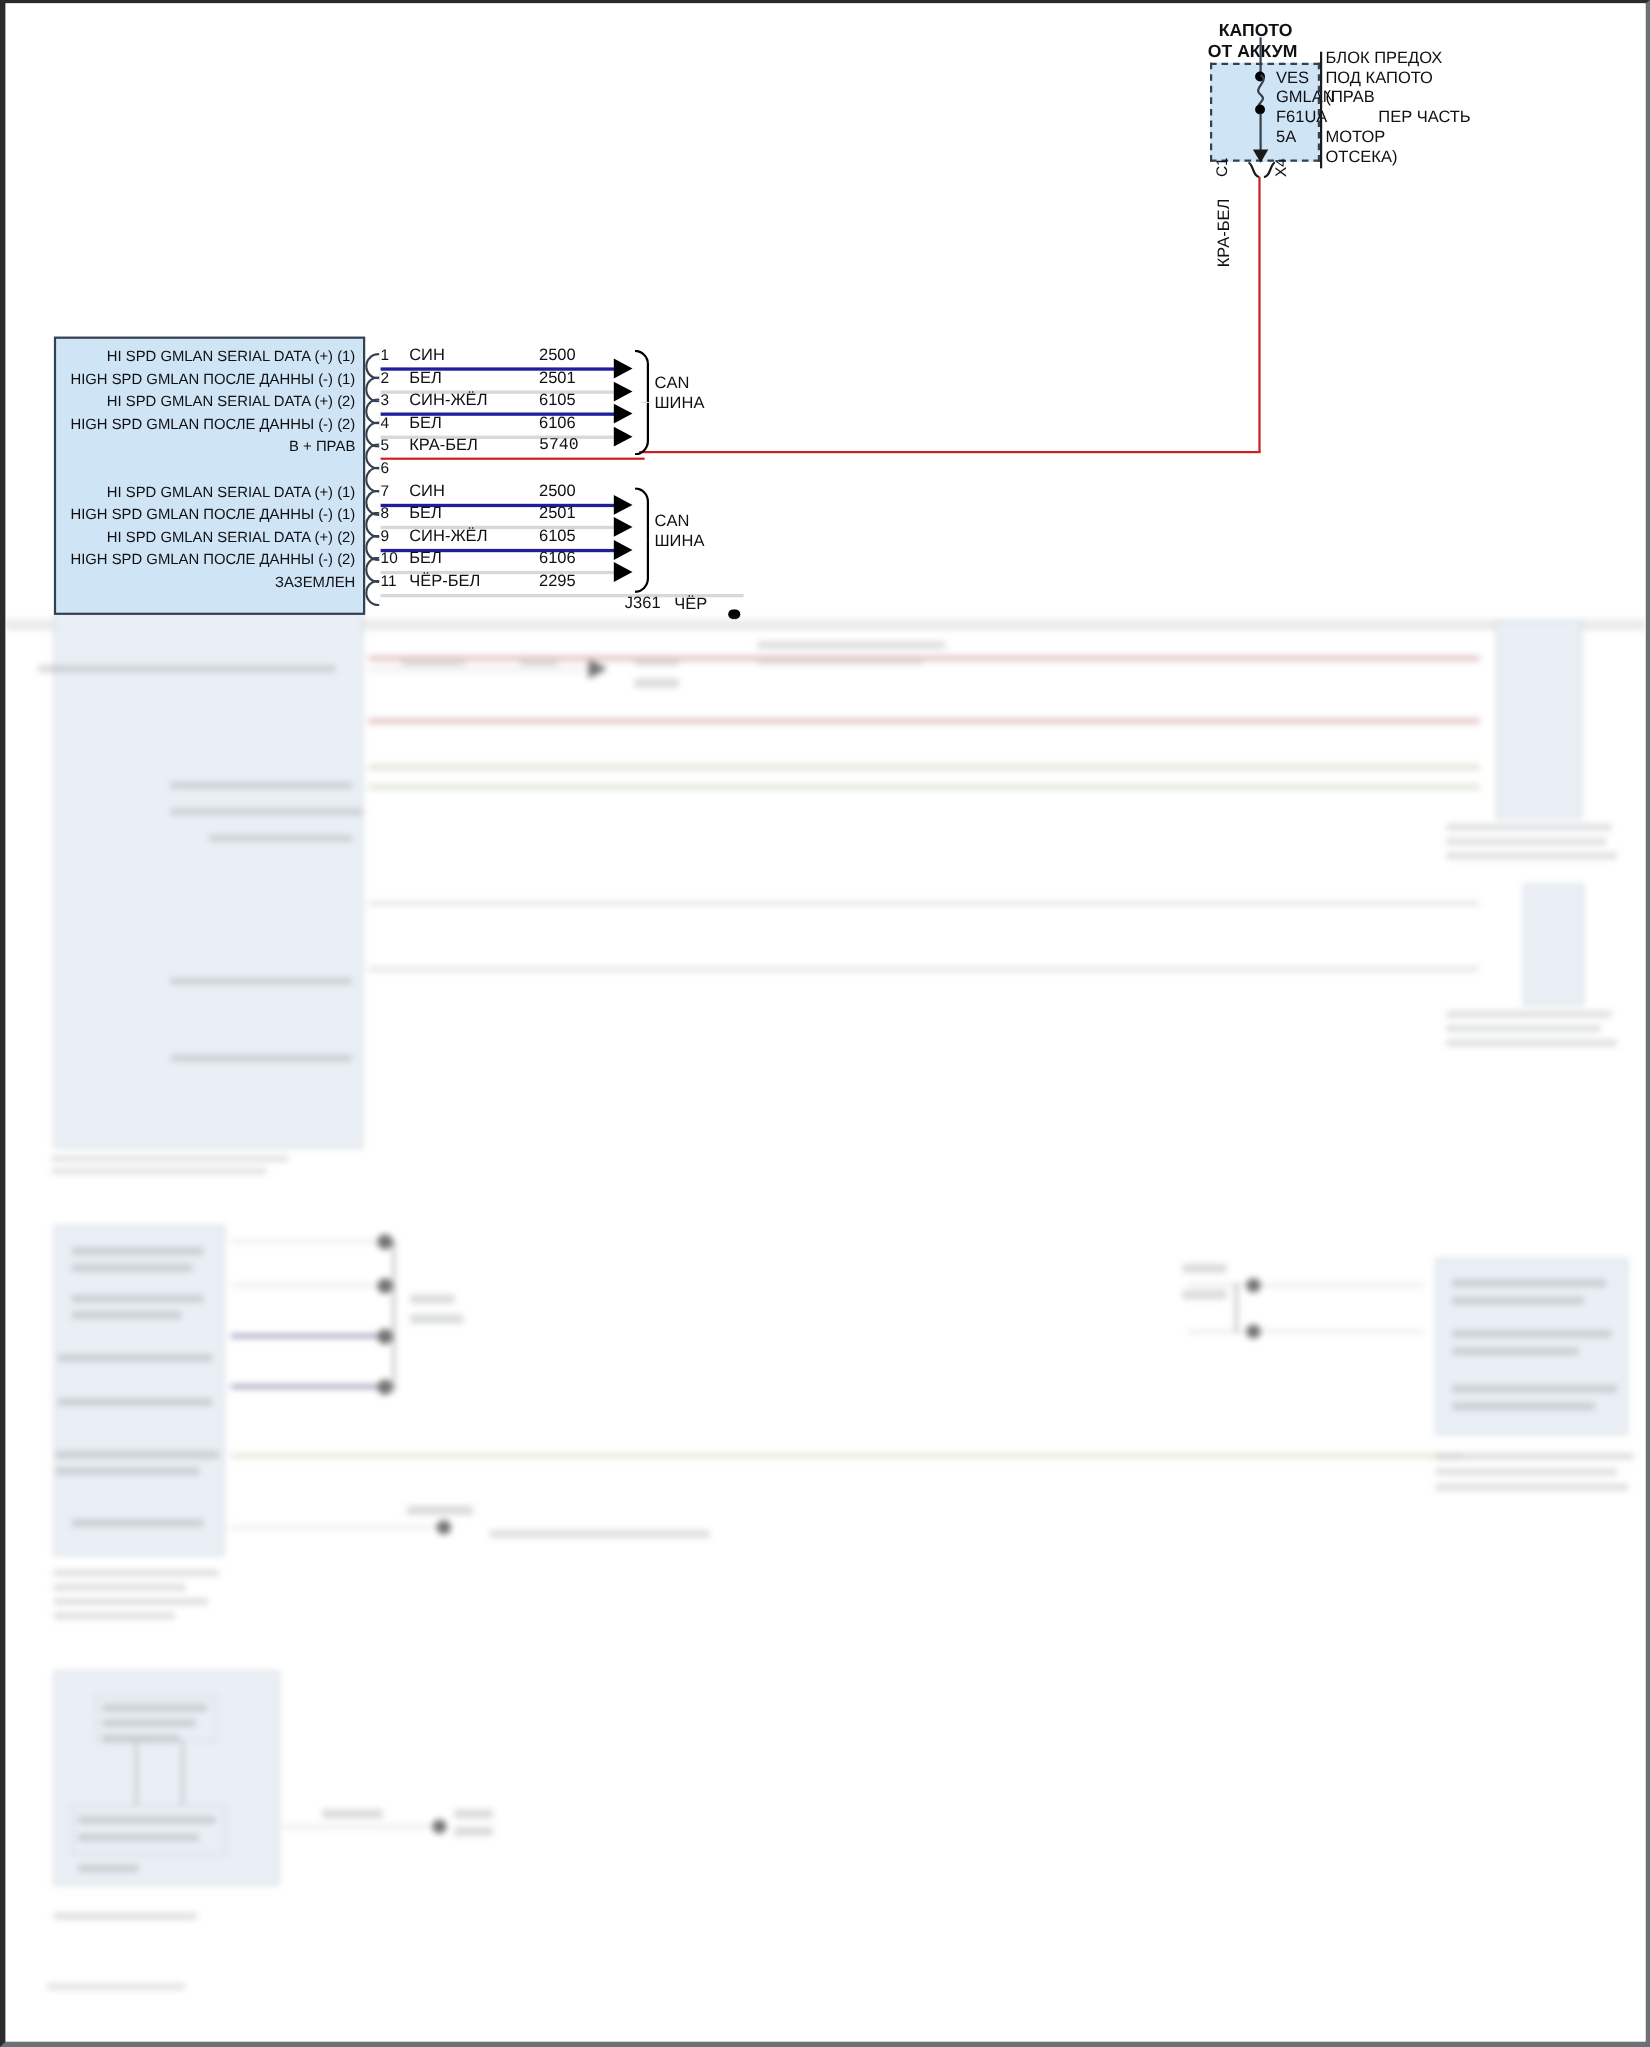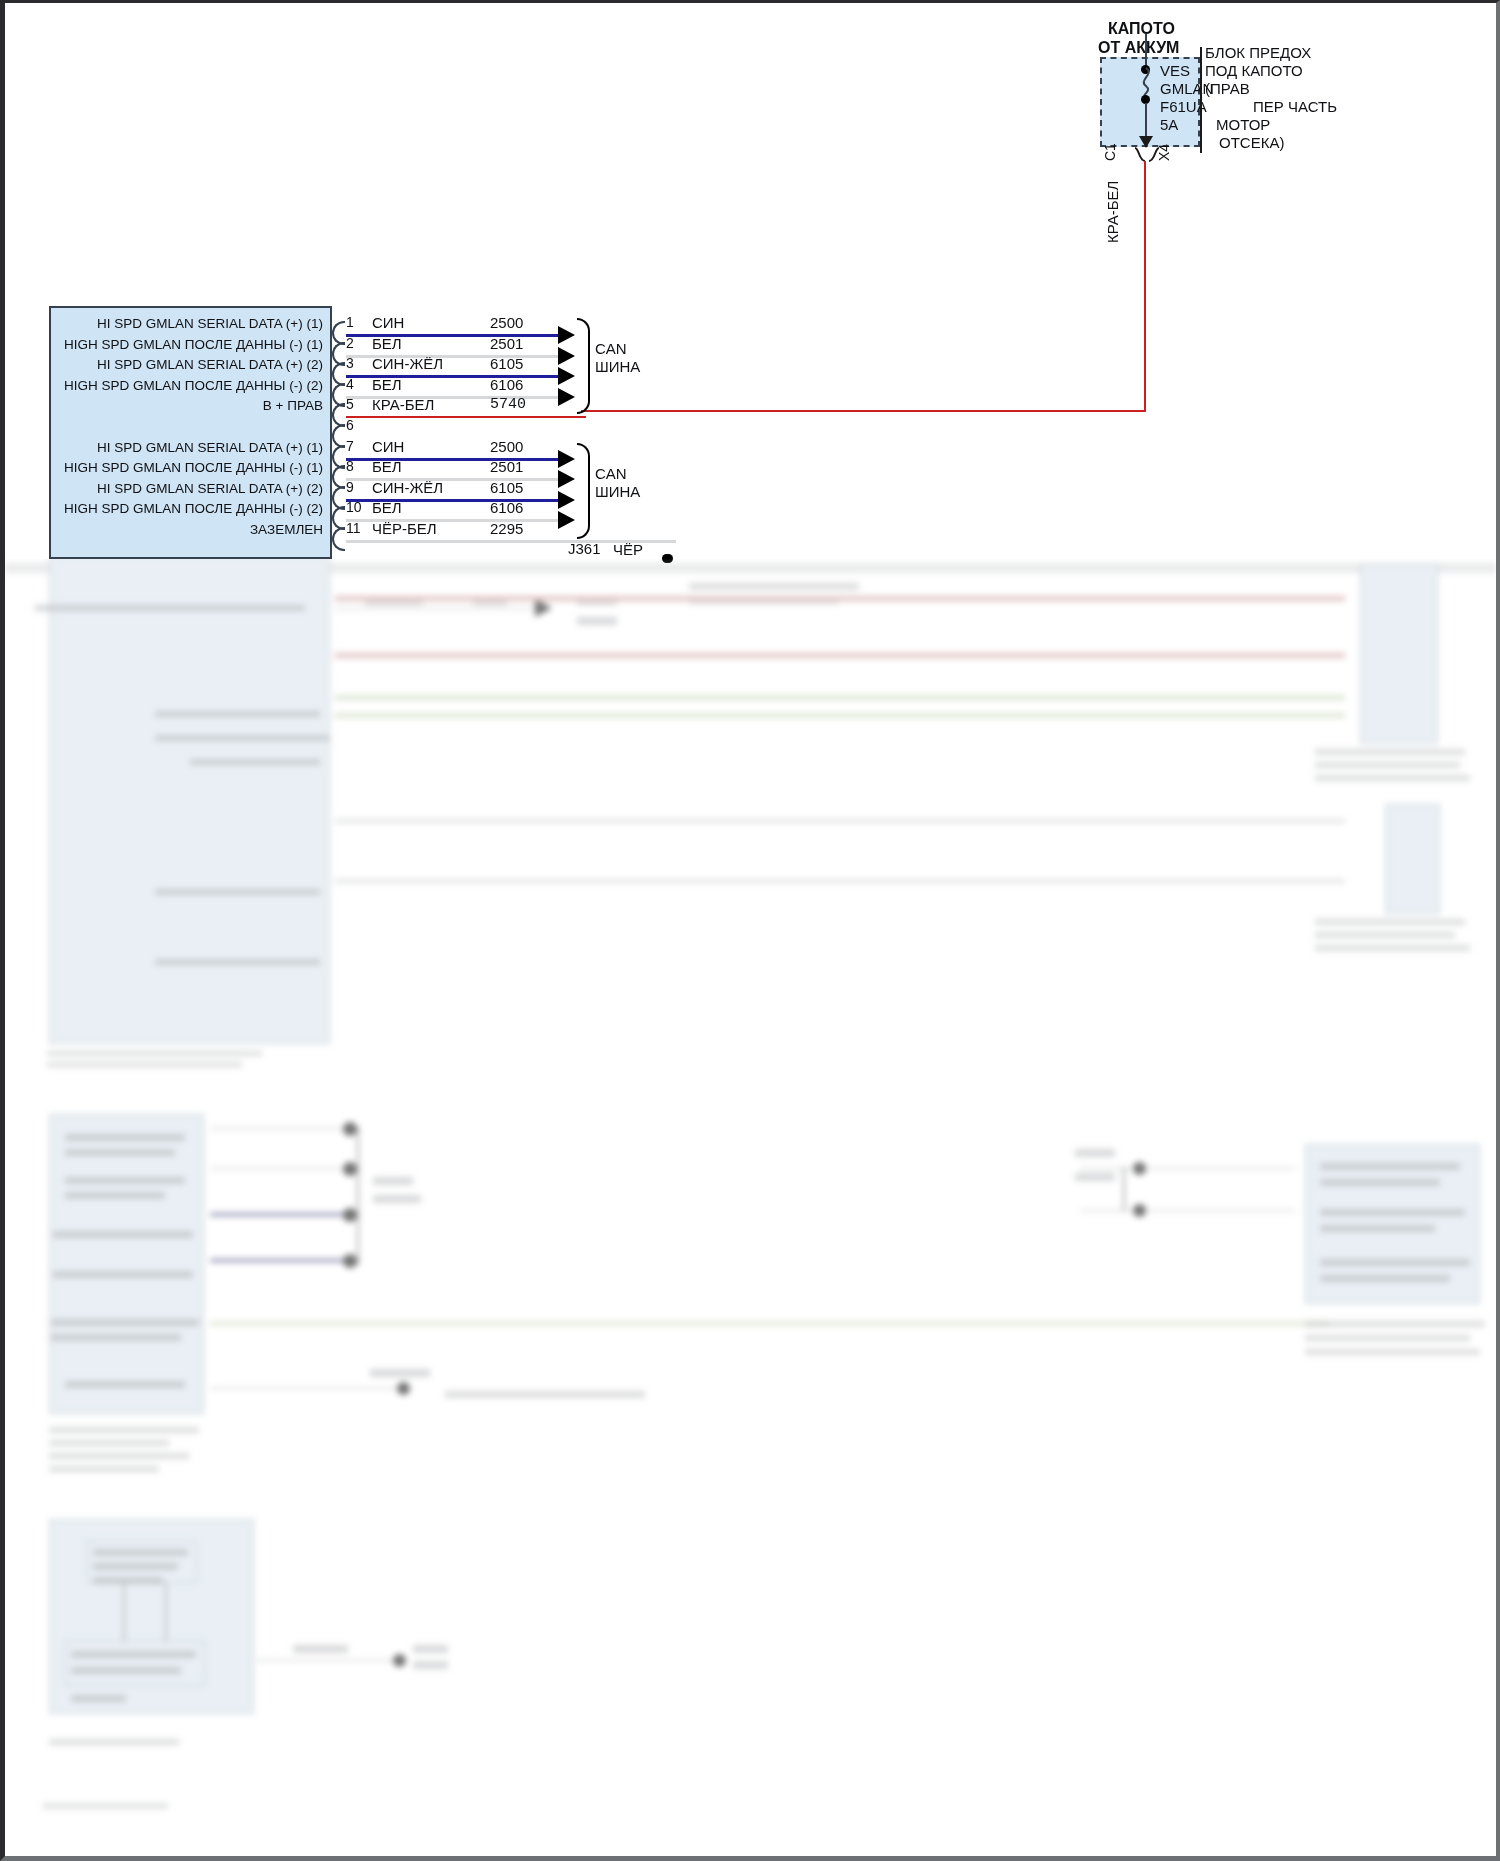--- a/index.html
+++ b/index.html
@@ -80,22 +80,22 @@
 
     <div class="txt" style="left:1155px;top:60px;">VES</div>
     <div class="txt" style="left:1155px;top:78px;">GMLAN</div>
     <div class="txt" style="left:1155px;top:96px;">F61UA</div>
     <div class="txt" style="left:1155px;top:114px;">5A</div>
 
     <div class="txt" style="left:1200px;top:42px;">БЛОК ПРЕДОХ</div>
     <div class="txt" style="left:1200px;top:60px;">ПОД КАПОТО</div>
     <div class="txt" style="left:1200px;top:78px;">(ПРАВ</div>
     <div class="txt" style="left:1248px;top:96px;">ПЕР ЧАСТЬ</div>
-    <div class="txt" style="left:1200px;top:114px;margin-left:11px;">МОТОР</div>
-    <div class="txt" style="left:1200px;top:132px;margin-left:14px;">ОТСЕКА)</div>
+    <div class="txt" style="left:1200px;top:114px;">МОТОР</div>
+    <div class="txt" style="left:1200px;top:132px;">ОТСЕКА)</div>
 
     <div class="abs" style="left:1195px;top:44px;width:2px;height:106px;background:#1a1a1a;"></div>
 
     <div class="vwire dark" style="left:1140px;top:100px;height:38px;"></div>
     <svg class="abs" style="left:1133px;top:132px;" width="16" height="14" viewBox="0 0 16 14">
       <path d="M8 13 L1 1 L15 1 Z" fill="#1a1a1a"></path>
     </svg>
 
     <svg class="abs" style="left:1128px;top:144px;" width="28" height="16" viewBox="0 0 28 16">
       <path d="M2 1 C 6 1, 6 14, 12 14" fill="none" stroke="#1a1a1a" stroke-width="2"></path>

